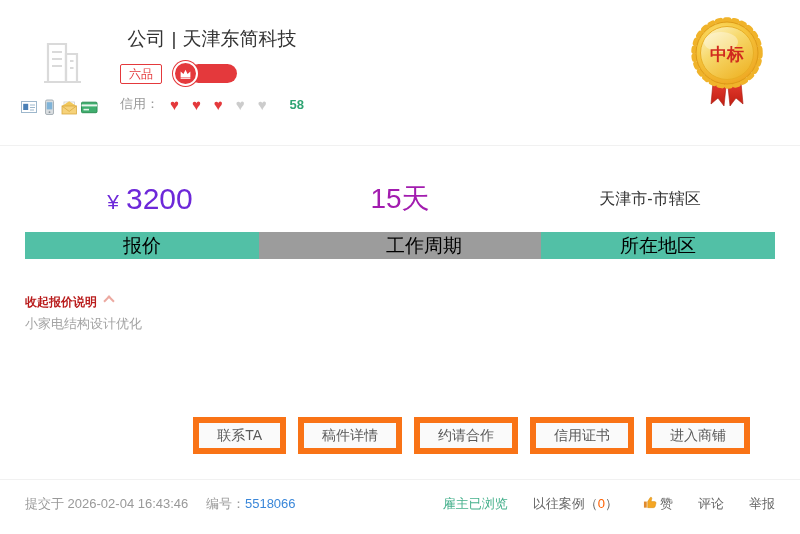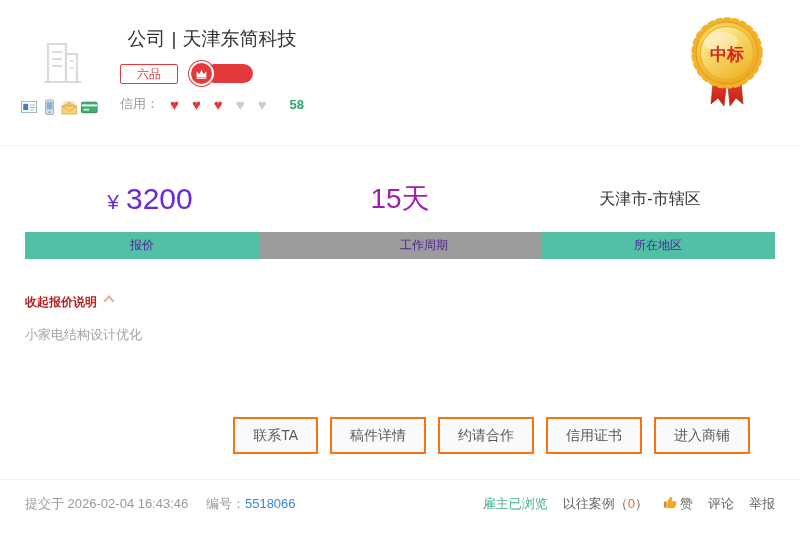--- a/index.html
+++ b/index.html
@@ -10,21 +10,21 @@
   .divider.d1 { top:145px; }
   .divider.d2 { top:479px; }
 
   
   .building-icon { position:absolute; left:40px; top:38px; }
   .verify-row { position:absolute; left:21px; top:99px; display:flex; gap:3px; align-items:center; }
   .company-block { position:absolute; left:120px; top:26px; }
   .company-title { font-size:19px; color:#333; cursor:pointer;text-align:center; }
   .company-title .sep { margin:0 6px; color:#333; }
   .badge-row { margin-top:9px; display:flex; align-items:center; gap:11px; height:25px; }
-  .rank-badge { border:1px solid #e4393c; color:#e4393c; font-size:12px; padding:3px 16px; line-height:1; border-radius:2px; background:#fff; }
+  .rank-badge { border:1px solid #e4393c; color:#e4393c; font-size:12px; padding:3px 8px; line-height:1; border-radius:2px; background:#fff; }
   .crown-badge { display:flex; align-items:center; }
   .crown-circle { width:25px; height:25px; border-radius:50%; background:#e4393c; border:2px solid #fff; box-shadow:0 0 0 1px #e4393c; display:flex; align-items:center; justify-content:center; position:relative; z-index:1; }
   .crown-pill { margin-left:-9px; background:#e4393c; color:#fff; font-size:12px; height:19px; line-height:19px; padding:16px 9px 0 13px; border-radius:10px; letter-spacing:1px; }
   .credit-row { margin-top:9px; display:flex; align-items:center; font-size:13px;gap:11px; }
   .credit-label { color:#999; }
   .heart { font-size:15px; margin-right:2px; line-height:1; }
   .heart.on { color:#e4393c; }
   .heart.off { color:#ccc; }
   .credit-score { color:#2fa473; font-weight:bold; margin-left:10px; }
 
@@ -33,40 +33,40 @@
 
   
   .values-row { position:absolute; top:176px; left:25px; width:750px; height:46px; display:flex; align-items:center; }
   .value-cell { width:250px; text-align:center; }
   .price { color:#6d28d9; font-size:30px; }
   .price .currency { font-size:21px; margin-right:7px; }
   .duration { color:#a21caf; font-size:28px; }
   .region { color:#333; font-size:16px; }
 
   .tabs-row { position:absolute; top:232px; left:25px; width:750px; height:27px; display:flex; }
-  .tab { flex:1; text-align:center; line-height:27px; color:#4c1d95; font-size:12px; }
+  .tab { flex:1; text-align:center; line-height:27px; color:#000000; font-size:19px; }
   .tab.green { background:#52c0a6; }
   .tab.gray { background:#9c9c9c;padding-left:48px; }
 
   
   .desc { position:absolute; left:25px; top:292px; }
   .desc-toggle { font-size:12px; font-weight:bold; color:#b91c1c; cursor:pointer; display:inline-flex; }
   .chevron-up { width:8px; height:8px; border-left:2px solid #eca9a0; border-top:2px solid #eca9a0; transform:rotate(45deg); display:inline-block; margin-left:8px; position:relative; top:3px; }
-  .desc-text { margin-top:15px; font-size:13px; color:#a3a3a3; }
+  .desc-text { margin-top:4px; font-size:13px; color:#a3a3a3; }
 
   
   .actions { position:absolute; top:417px; right:50px; display:flex; gap:12px; }
-  .action-btn { height:37px; padding:0 18px; min-width:75px; background:#fafafa; border:2px solid #f97316; color:#595959; font-size:14px; font-family:inherit; cursor:pointer; }
+  .action-btn { height:37px; padding:0 18px; min-width:75px; background:#fafafa; border:6px solid #f97316; color:#595959; font-size:14px; font-family:inherit; cursor:pointer; }
 
   
   .footer { position:absolute; left:25px; right:25px; top:495px; display:flex; justify-content:space-between; align-items:center; font-size:13px; }
   .footer-left { color:#999; }
   .footer-left .id-label { margin-left:14px; }
   .id-value { color:#3a87d9; cursor:pointer; }
-  .footer-right { display:flex; gap:15px; align-items:center; color:#666; }
+  .footer-right { display:flex; gap:25px; align-items:center; color:#666; }
   .viewed { color:#45b08c; }
   .cases { cursor:pointer; }
   .cases .count { color:#ff6000; }
   .like-item { display:flex; align-items:center; gap:2px; cursor:pointer; }
   .footer-action { cursor:pointer; }
 </style>
 </head>
 <body>
 
 <div class="page">

